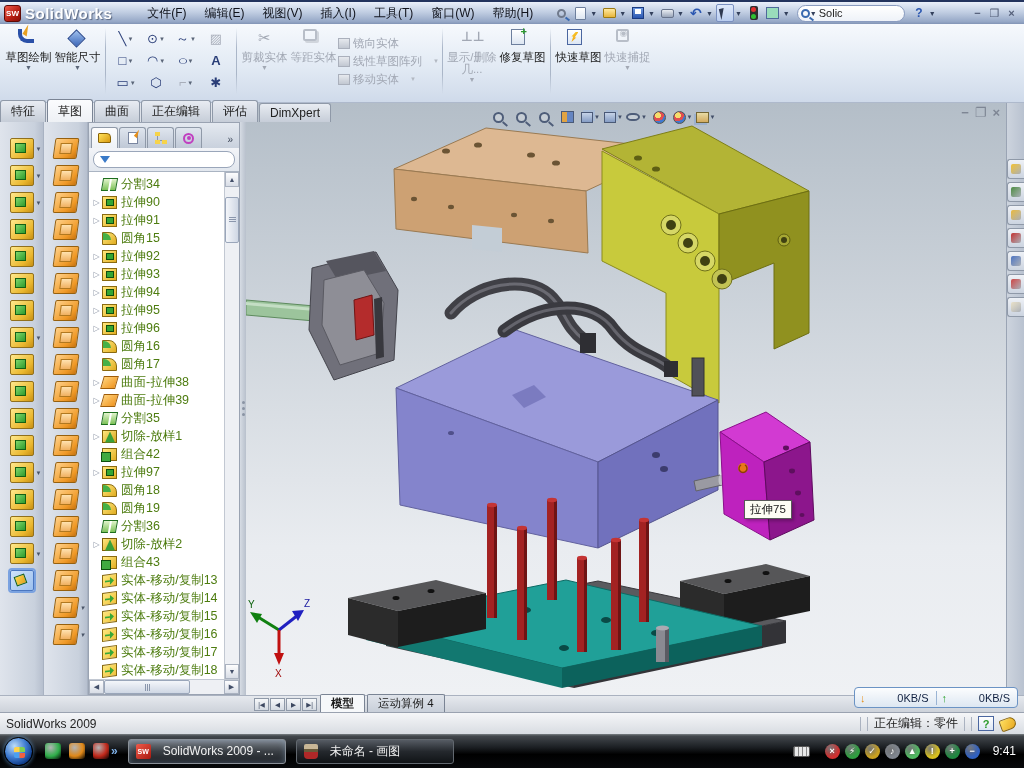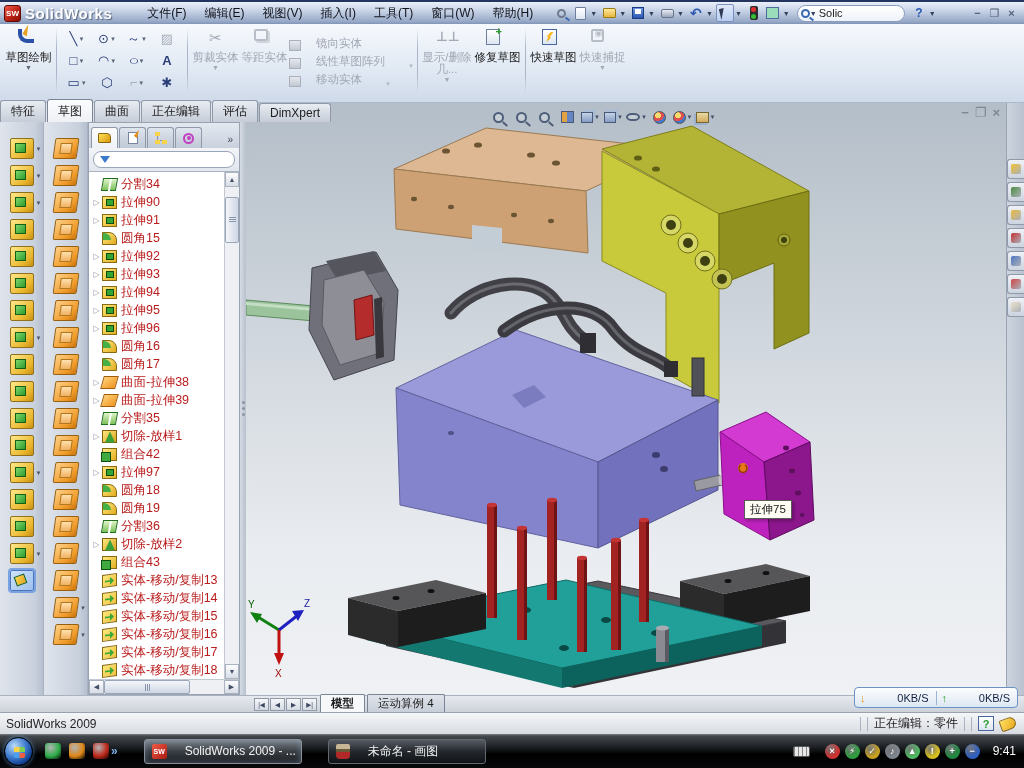--- a/index.html
+++ b/index.html
@@ -60,21 +60,21 @@
   .rbi-snap{width:13px;height:13px;border:2px solid #b8bec8;border-radius:2px;position:relative}
   .rbi-snap::after{content:"◉";position:absolute;left:1px;top:-3px;color:#b8bec8;font-size:9px}
   .rbi-rapid{width:15px;height:16px;background:linear-gradient(#fff,#dce6f4);border:1px solid #4a66a0;position:relative}
   .rbi-rapid::after{content:"";position:absolute;left:3px;top:2px;width:7px;height:10px;background:linear-gradient(135deg,#ffd830,#e89010);clip-path:polygon(60% 0,100% 0,45% 55%,70% 55%,0 100%,25% 45%,0 45%)}
   #sk-grid{display:grid;grid-template-columns:repeat(4,30px);grid-template-rows:repeat(3,22px);align-content:center;margin:0 2px}
   .sk-cell{display:flex;align-items:center;justify-content:center;color:#2a3e78;font-size:13px}
   .sk-cell .g{line-height:14px}
   .sk-cell .dd{font-size:6px;color:#5a6578;margin-left:1px}
   .sk-cell.dis{color:#a8aeba}
   .rb-small-col{display:flex;flex-direction:column;justify-content:center;gap:3px}
-  .rb-small{display:flex;align-items:flex-end;gap:15px;color:#a2a8b4;font-size:11.5px;white-space:nowrap}
+  .rb-small{display:flex;align-items:center;gap:3px;color:#a2a8b4;font-size:11.5px;white-space:nowrap}
   .rb-small .si{width:12px;height:11px;background:linear-gradient(#e6e9ee,#c2c8d2);border:1px solid #aab0bc;flex:none}
   .rb-small .dd{font-size:6px;color:#b2b8c2;margin-left:8px}
   #ds-watermark{position:absolute;right:14px;top:6px;font-family:"Liberation Serif","DejaVu Serif",serif;
     font-style:italic;font-size:58px;color:#c7ccd6;z-index:0;letter-spacing:-4px}
 
   
   #tabrow{position:absolute;left:0;top:103px;width:364px;height:19px;z-index:30;display:flex;align-items:flex-end}
   .cmd-tab{padding:2px 10px 2px;margin-right:1px;font-size:12px;color:#222;
     background:linear-gradient(#e8ecf2,#c6cdd8);border:1px solid #8f99a8;border-bottom:none;border-radius:3px 3px 0 0;white-space:nowrap}
   .cmd-tab.active{background:linear-gradient(#fbfcfe,#eef1f5);padding-top:3px;border-color:#7a8494}
@@ -109,21 +109,21 @@
   .fmi-dimx{width:11px;height:11px;border:2px solid #c040c0;border-radius:50%;position:relative}
   .fmi-dimx::after{content:"";position:absolute;left:1.5px;top:1.5px;width:4px;height:4px;background:#c040c0;border-radius:50%}
   #fm-overflow{margin-left:auto;color:#3a4456;font-size:10px;padding:0 4px 3px}
   #fm-filter-wrap{padding:3px 4px;background:linear-gradient(#f2f4f8,#e2e7ee)}
   #fm-filter{height:17px;background:#fff;border:1px solid #9aa6ba;border-radius:8px;display:flex;align-items:center;padding:0 6px;gap:4px}
   .ic-funnel{width:0;height:0;border-left:5px solid transparent;border-right:5px solid transparent;border-top:7px solid #3a7ac8}
   #tree-wrap{flex:1;display:flex;min-height:0;background:#fff;border-top:1px solid #aab4c2}
   #tree{flex:1;overflow:hidden;padding:3px 0 0 2px;background:#fff}
   .tree-row{display:flex;align-items:center;height:18px;white-space:nowrap}
   .tr-arrow{width:11px;font-size:8px;color:#9098a8;text-align:center;flex:none}
-  .tr-label{font-size:12.5px;color:#b91c1c;margin-left:4px}
+  .tr-label{font-size:12.5px;color:#4d7c0f;margin-left:4px}
   .ti{width:15px;height:13px;display:inline-block;position:relative;flex:none}
   .ti-extrude{background:linear-gradient(135deg,#ffe87e,#e2ae22);border:1px solid #8a6a10}
   .ti-extrude::after{content:"";position:absolute;left:3px;top:2px;width:6px;height:5px;background:#34a534;border:1px solid #0e4e0e}
   .ti-fillet{background:linear-gradient(135deg,#ffe87e,#e0ac20);border:1px solid #8a6a10;border-radius:0 8px 0 0}
   .ti-fillet::after{content:"";position:absolute;left:0;top:0;width:8px;height:7px;background:#46b046;border-radius:0 8px 0 0}
   .ti-split{background:linear-gradient(#e2f4cc,#7cc258);border:1px solid #1e6e1e;transform:skewX(-10deg)}
   .ti-split::after{content:"";position:absolute;left:6px;top:0;width:2px;height:13px;background:#fff}
   .ti-surface{background:linear-gradient(135deg,#ffd27a,#ef9420);border:1px solid #a05c08;transform:skewX(-16deg)}
   .ti-cutloft{background:linear-gradient(135deg,#ffe87e,#d8a41e);border:1px solid #806008}
   .ti-cutloft::after{content:"";position:absolute;left:2px;top:1px;width:10px;height:11px;background:#3aa03a;clip-path:polygon(50% 0,100% 100%,0 100%)}
@@ -191,21 +191,21 @@
   
   #taskbar{position:absolute;left:0;top:734px;width:1024px;height:34px;z-index:60;
     background:linear-gradient(#7a8084 0,#43484d 6%,#1b1e22 40%,#000 60%,#07090b);display:flex;align-items:center}
   #start-orb{width:29px;height:29px;border-radius:50%;margin-left:4px;position:relative;flex:none;
     background:radial-gradient(circle at 35% 30%,#bcdcf8,#3d7ad0 45%,#0e3a86 75%,#041a40);border:1px solid #000;box-shadow:0 0 4px #6ab0f0aa}
   #start-orb::after{content:"";position:absolute;left:9px;top:9px;width:11px;height:11px;border-radius:2px;
     background:linear-gradient(90deg,#ffd24a 0 45%,#7fd050 55% 100%) 0 0/11px 5px no-repeat,linear-gradient(90deg,#4aa0f0 0 45%,#f06040 55% 100%) 0 6px/11px 5px no-repeat}
   #quick{display:flex;align-items:center;gap:8px;margin-left:12px}
   .ql-ic{width:16px;height:16px;border-radius:3px}
   #ql-chev{color:#7fb0e8;font-size:12px;font-weight:bold;margin-left:2px}
-  .task-btn{width:158px;height:25px;margin-left:26px;border-radius:3px;border:1px solid #62686f;display:flex;align-items:center;gap:18px;padding:0 7px;
+  .task-btn{width:158px;height:25px;margin-left:10px;border-radius:3px;border:1px solid #62686f;display:flex;align-items:center;gap:12px;padding:0 7px;
     background:linear-gradient(#565c64,#24282d 50%,#101316);color:#f2f2f2;font-size:12px;white-space:nowrap;overflow:hidden}
   .task-btn.active{background:linear-gradient(#7a8088,#3a3f45 50%,#1a1d21);box-shadow:inset 0 0 6px #a0c0e066;border-color:#8a9098}
   .tk-sw{width:15px;height:15px;border-radius:2px;background:linear-gradient(135deg,#f05a4a,#a81a10);color:#fff;font-size:7px;font-weight:bold;display:flex;align-items:center;justify-content:center;flex:none}
   .tk-paint{width:14px;height:15px;flex:none;background:linear-gradient(#c8b696 30%,#6a5a3a 30% 55%,#b02828 55%);border-radius:2px 2px 4px 4px}
   #tray{margin-left:auto;display:flex;align-items:center;gap:5px;margin-right:8px}
   #kbd-ic{width:17px;height:11px;background:#e8e8e8;border-radius:2px;margin-right:10px;
     background-image:repeating-linear-gradient(90deg,#888 0 1px,transparent 1px 4px);border:1px solid #555}
   .tray-ic{width:15px;height:15px;border-radius:50%;display:flex;align-items:center;justify-content:center;color:#fff;font-size:9px;font-weight:bold;line-height:15px}
   #clock{color:#fff;font-size:12px;margin-left:8px;text-shadow:0 1px 1px #000}
 </style>
@@ -276,20 +276,27 @@
   </div>
 </div>
 
 <div id="ribbon">
   <div id="ribbon-row">
     <div class="rb-big">
       <div class="rb-ico">
             <div class="rbi-sketch"></div>
           </div>
       <div class="lbl">草图绘制</div>
+          <div class="dd">▼</div>
+    </div>
+    <div class="rb-big">
+      <div class="rb-ico">
+            <div class="rbi-dim"></div>
+          </div>
+      <div class="lbl">智能尺寸</div>
           <div class="dd">▼</div>
     </div>
     <div class="rb-sep"></div>
     <div id="sk-grid">
       <div class="sk-cell">
             <span class="g">╲</span>
             <span class="dd">▼</span>
           </div>
       <div class="sk-cell">
             <span class="g">⊙</span>

